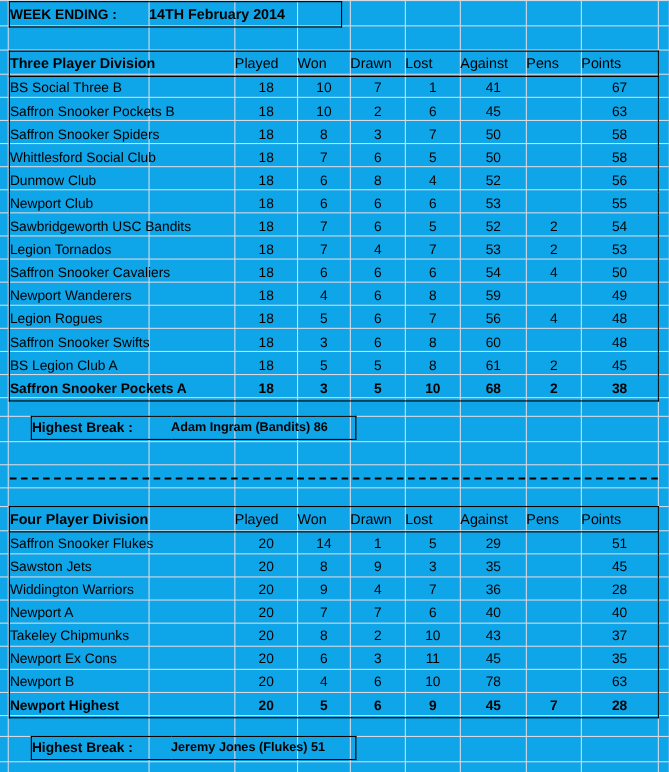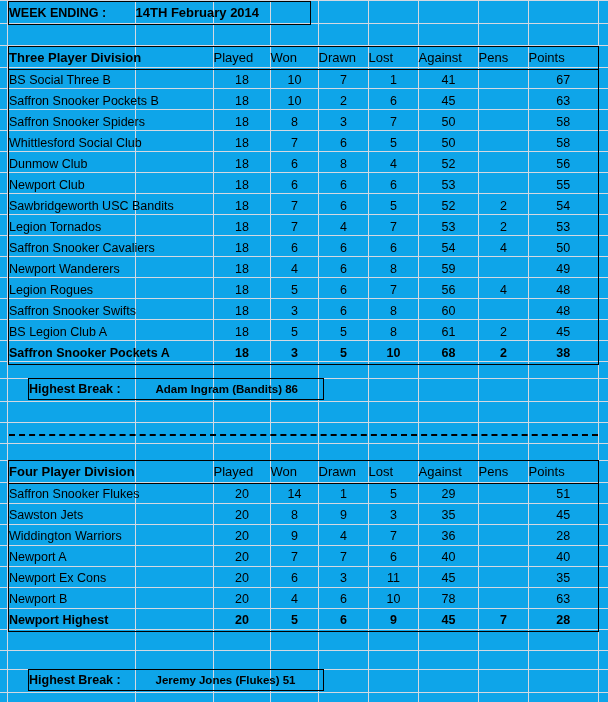--- a/index.html
+++ b/index.html
@@ -436,20 +436,31 @@
           <td class="row-h"></td>
           <td class="num row-h">20</td>
           <td class="num row-h">7</td>
           <td class="num row-h">7</td>
           <td class="num row-h">6</td>
           <td class="num row-h">40</td>
           <td class="num row-h"></td>
           <td class="num row-h br">40</td>
         </tr>
         <tr>
+          <td class="name row-h bl">Takeley Chipmunks</td>
+          <td class="row-h"></td>
+          <td class="num row-h">20</td>
+          <td class="num row-h">8</td>
+          <td class="num row-h">2</td>
+          <td class="num row-h">10</td>
+          <td class="num row-h">43</td>
+          <td class="num row-h"></td>
+          <td class="num row-h br">37</td>
+        </tr>
+        <tr>
           <td class="name row-h bl">Newport Ex Cons</td>
           <td class="row-h"></td>
           <td class="num row-h">20</td>
           <td class="num row-h">6</td>
           <td class="num row-h">3</td>
           <td class="num row-h">11</td>
           <td class="num row-h">45</td>
           <td class="num row-h"></td>
           <td class="num row-h br">35</td>
         </tr>

